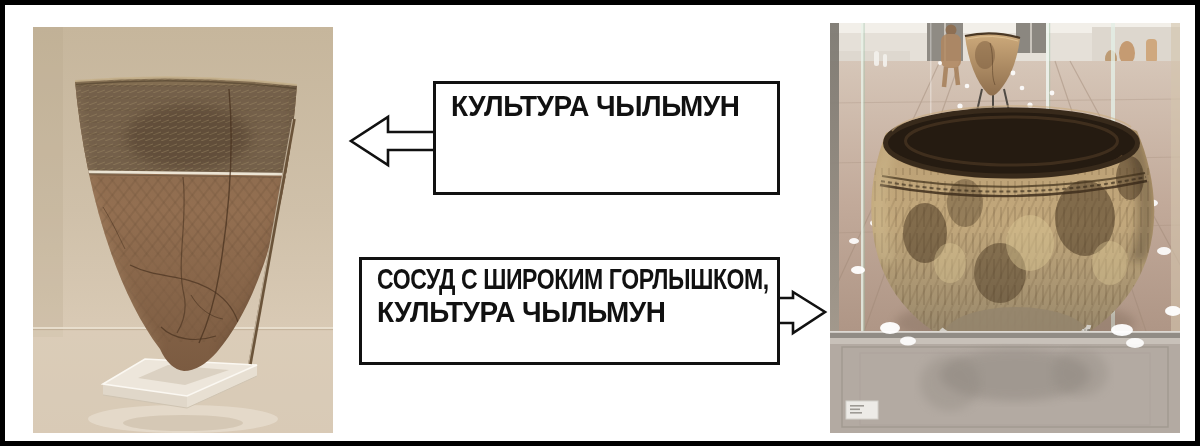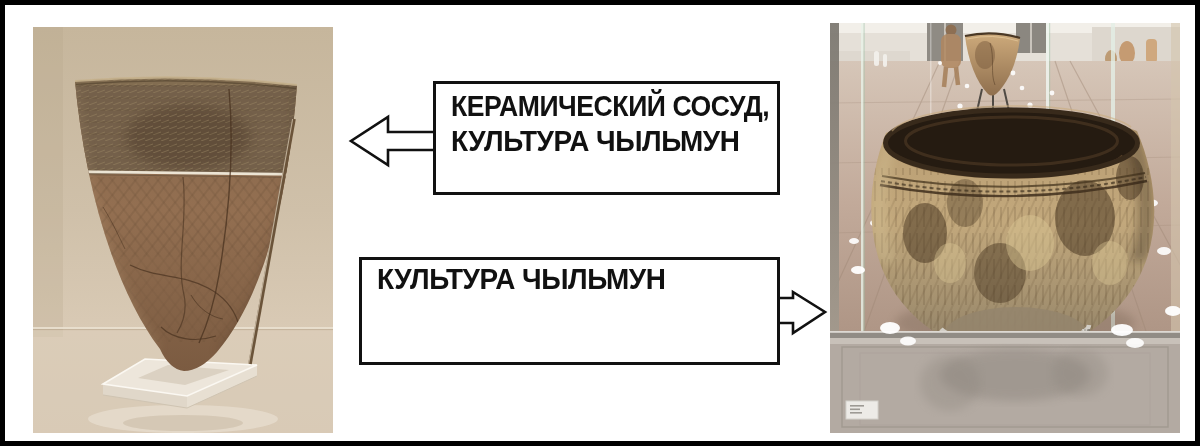--- a/index.html
+++ b/index.html
@@ -312,21 +312,21 @@
   </div>
 
   <svg class="arrow arrow-left" width="92" height="62" viewBox="0 0 92 62">
     <polygon points="92,22 43,22 43,7 6,31 43,55 43,40 92,40" fill="#ffffff" stroke="#111111" stroke-width="2.6" stroke-linejoin="miter"></polygon>
   </svg>
   <svg class="arrow arrow-right" width="56" height="50" viewBox="0 0 56 50">
     <polygon points="0,11 20,11 20,5 52,25 20,46 20,36 0,36" fill="#ffffff" stroke="#111111" stroke-width="2.6" stroke-linejoin="miter"></polygon>
   </svg>
 
   <div class="callout callout-top">
-    <div class="cap-line"><span class="fit" style="transform: scaleX(0.885794);">КЕРАМИЧЕСКИЙ СОСУД,</span></div>
     <div class="cap-line"><span class="fit" style="transform: scaleX(0.93);">КУЛЬТУРА ЧЫЛЬМУН</span></div>
   </div>
 
   <div class="callout callout-bottom">
+    <div class="cap-line"><span class="fit" style="transform: scaleX(0.767123);">СОСУД С ШИРОКИМ ГОРЛЫШКОМ,</span></div>
     <div class="cap-line"><span class="fit" style="transform: scaleX(0.93);">КУЛЬТУРА ЧЫЛЬМУН</span></div>
   </div>
 
 </div>
 
 </body></html>

